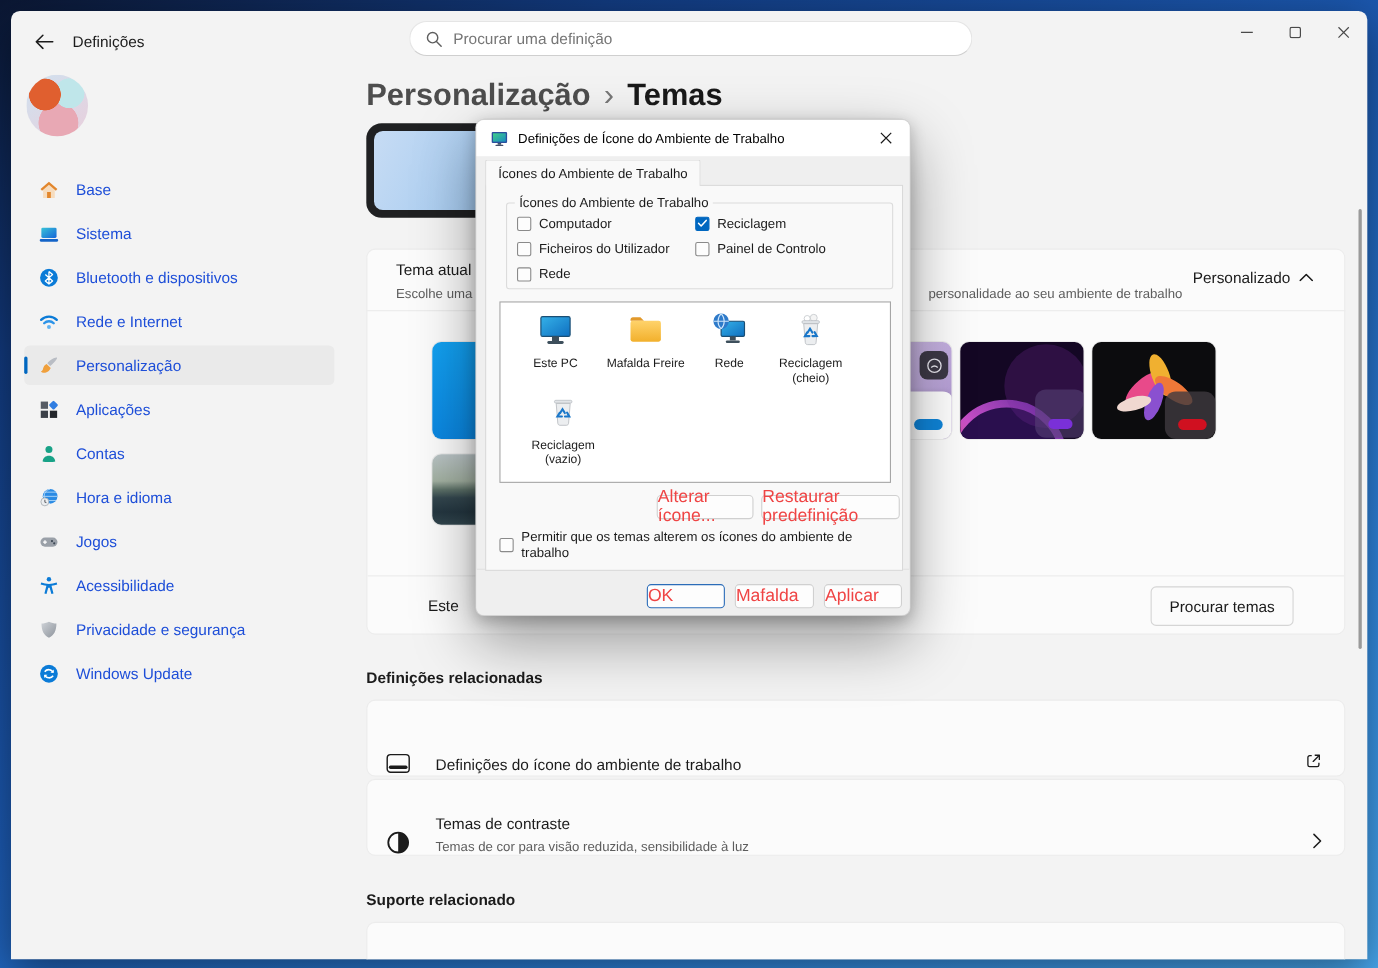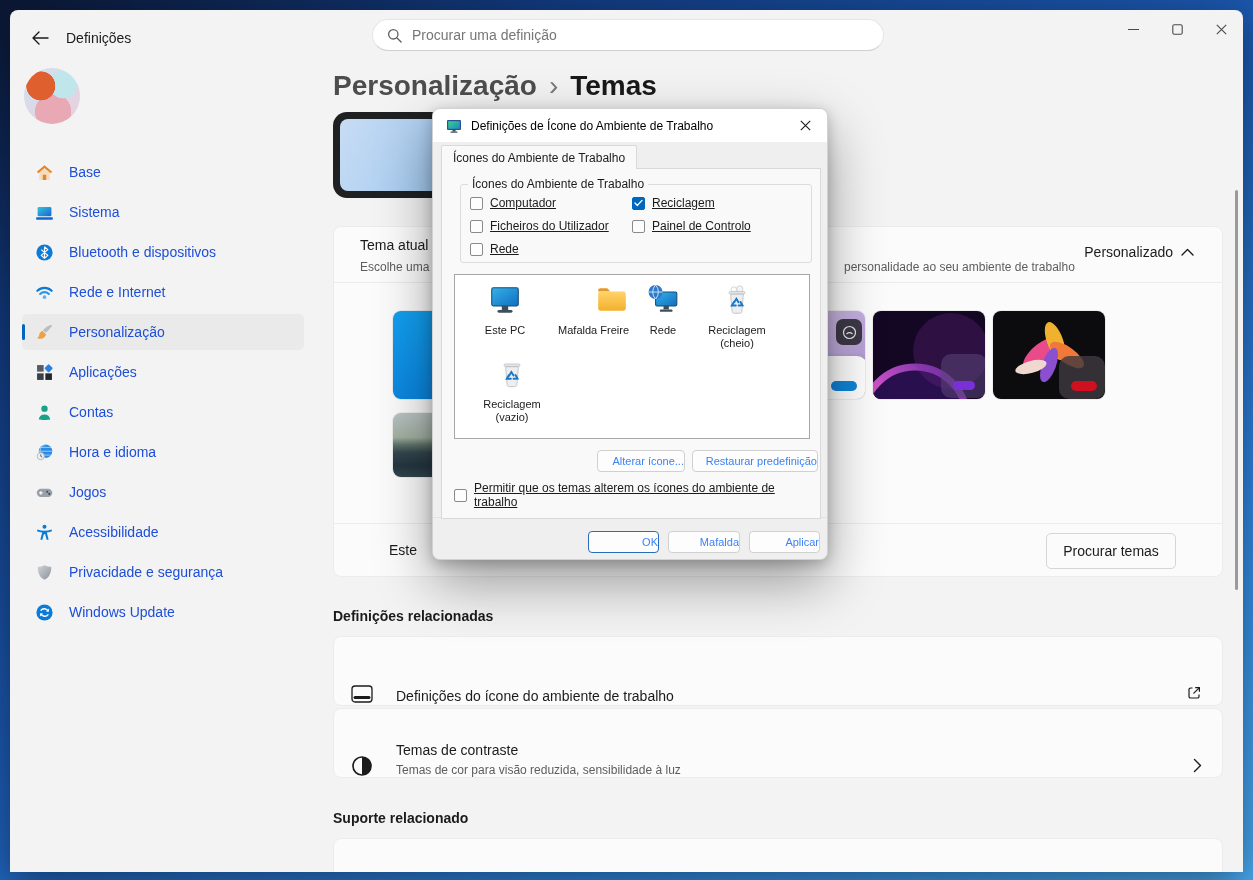--- a/index.html
+++ b/index.html
@@ -96,30 +96,30 @@
     border-radius:8px; overflow:hidden; box-shadow:0 22px 55px rgba(0,0,0,.38), 0 4px 14px rgba(0,0,0,.22);
     border:1px solid rgba(0,0,0,.12); }
   .dlg-title { position:absolute; left:0; top:0; right:0; height:33px; background:#fff; display:flex; align-items:center; padding-left:13px; gap:9px; }
   .dlg-title .t { font-size:12px; color:#000; }
   .dlg-close { position:absolute; right:9px; top:6px; width:26px; height:21px; display:flex; align-items:center; justify-content:center; border-radius:4px; cursor:pointer; }
   .dlg-tab { position:absolute; left:8px; top:36px; height:24px; padding:0 11px; background:#f9f9f9; border:1px solid #d9d9d9; border-bottom:none;
     border-radius:2px 2px 0 0; font-size:12px; color:#1b1b1b; display:flex; align-items:center; z-index:2; cursor:pointer; }
   .dlg-page { position:absolute; left:8px; top:59px; width:380px; height:351px; background:#f9f9f9; border:1px solid #d9d9d9; z-index:1; }
   .grp { position:absolute; left:18px; top:15px; width:352px; height:79px; border:1px solid #dcdcdc; border-radius:3px; }
   .grp-lbl { position:absolute; left:26px; top:8px; background:#f9f9f9; padding:0 4px; font-size:12px; color:#1b1b1b; }
-  .cbrow { position:absolute; display:flex; align-items:center; gap:7px; cursor:pointer;text-decoration:underline; }
+  .cbrow { position:absolute; display:flex; align-items:center; gap:7px; cursor:pointer; }
   .cb { width:13px; height:13px; border:1px solid #8a8a8a; border-radius:2px; background:#fdfdfd; display:flex; align-items:center; justify-content:center; }
   .cb.checked { background:#0067c0; border-color:#0067c0; }
   .cblbl { font-size:12px; color:#1b1b1b; }
   .listbox { position:absolute; left:12px; top:105px; width:356px; height:165px; background:#fff; border:1px solid #a6a6a6; }
   .ditem { position:absolute; width:84px; text-align:center; cursor:pointer; }
   .ditem .dlbl { font-size:11px; color:#1b1b1b; line-height:13px; margin-top:3px; }
   .ditem svg { width:34px; height:34px; }
-  .w32btn { position:absolute; height:22px; background:#fdfdfd; border:1px solid #d0d0d0; border-radius:4px; font-size:11px; color:#3b82f6;
-    display:flex; align-items:center; justify-content:flex-end; cursor:pointer; }
+  .w32btn { position:absolute; height:22px; background:#fdfdfd; border:1px solid #d0d0d0; border-radius:4px; font-size:16px; color:#ef4444;
+    display:flex; align-items:center; justify-content:flex-start; cursor:pointer; }
   .w32btn.def { border:1.5px solid #2b6cb8; }
   .dlg-foot { position:absolute; left:0; right:0; bottom:0; height:42px; border-top:1px solid #e2e2e2; background:#efefef; }
 </style>
 </head>
 <body>
 
 <div class="screen">
   <div class="win">
 
     <div class="back-btn">
@@ -470,21 +470,21 @@
                   <stop offset="1" stop-color="#0f6fc0"></stop>
                 </linearGradient>
               </defs>
             <rect x="3.5" y="4.5" width="25" height="17" rx="1.5" fill="url(#gmon)" stroke="#1a4e74"></rect>
             <rect x="13" y="21.5" width="6" height="4" fill="#3d4f5c"></rect>
               <rect x="9" y="25.5" width="14" height="2.4" rx="1.2" fill="#3d4f5c"></rect>
           </svg>
           <div class="dlbl"><span>Este PC</span></div>
         </div>
 
-        <div class="ditem" style="left:90px; top:8px;text-align:right;">
+        <div class="ditem" style="left:90px; top:8px;">
           <svg viewBox="0 0 32 32">
             <defs>
                 <linearGradient id="gfold" x1="0" y1="0" x2="0" y2="1">
                   <stop offset="0" stop-color="#ffd36b"></stop>
                   <stop offset="1" stop-color="#f2b02c"></stop>
                 </linearGradient>
               </defs>
             <path d="M3 8.5V7c0-1.1.9-2 2-2h6.5l3 3H3Z" fill="#e2992b"></path>
             <rect x="3" y="8" width="26" height="18" rx="2" fill="url(#gfold)"></rect>
           </svg>

